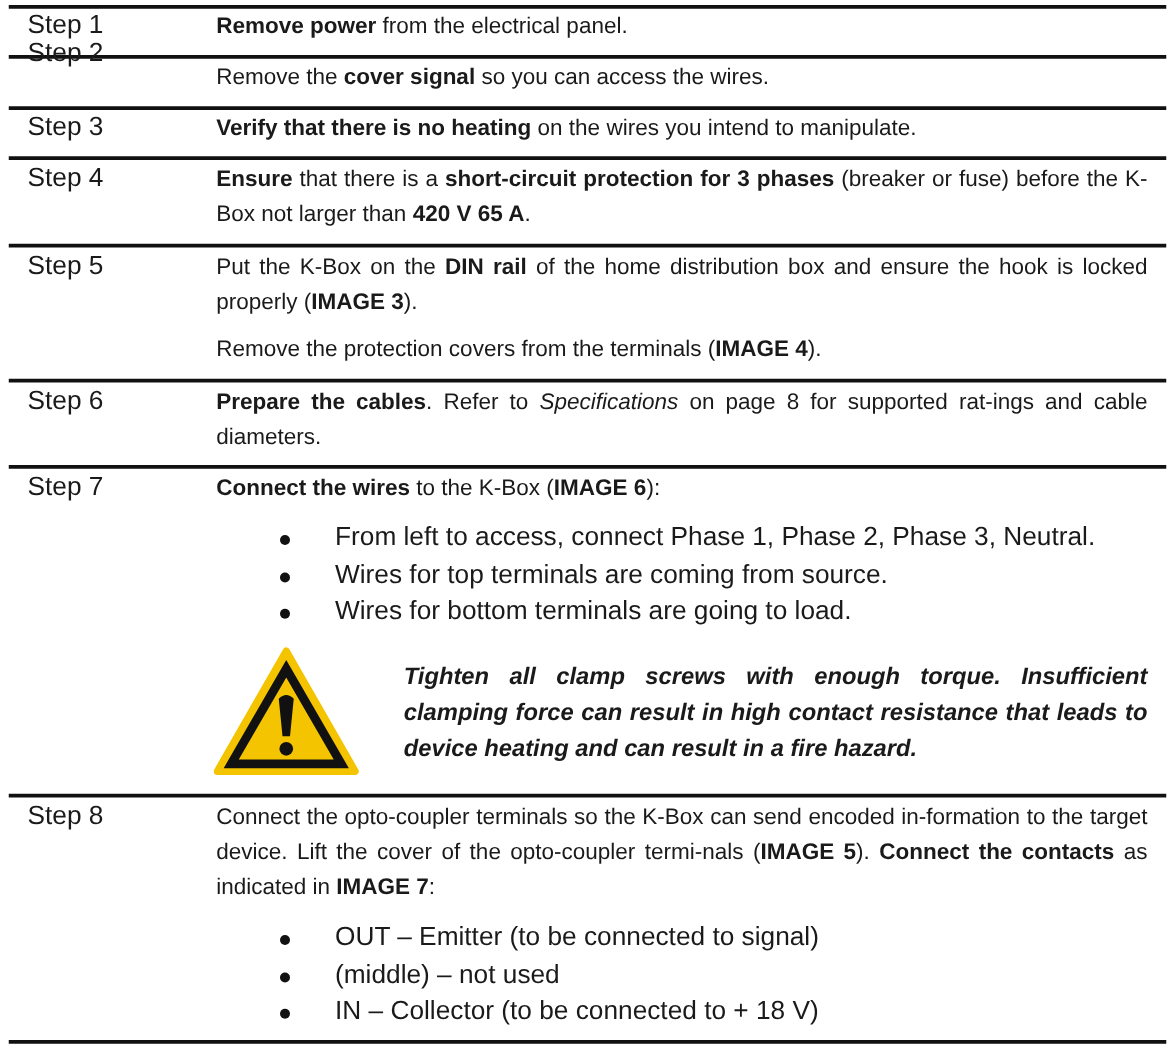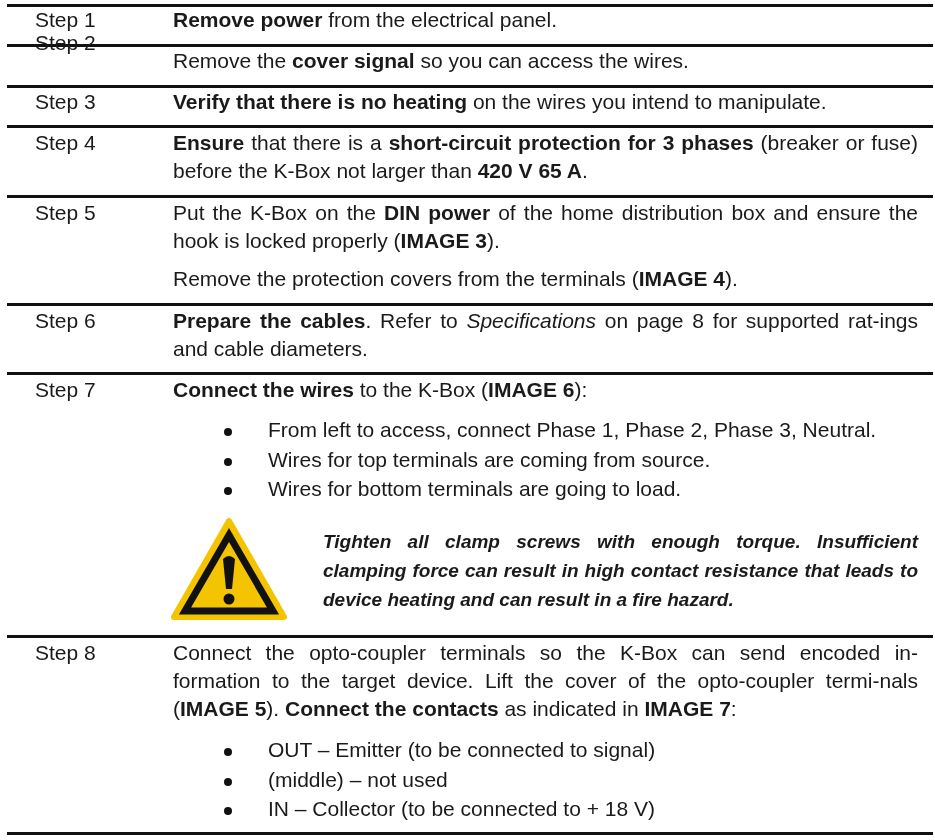--- a/index.html
+++ b/index.html
@@ -1,20 +1,20 @@
 <!DOCTYPE html>
 <html><head>
 <meta charset="utf-8">
 <style>
   html, body { margin:0; padding:0; background:#ffffff; }
   body { width:935px; height:840px; position:relative; overflow:hidden;
          font-family:"Liberation Sans", "DejaVu Sans", sans-serif; color:#1a1a1a; }
   .line { position:absolute; left:7px; width:926px; height:3px; background:#111; }
-  .step-label { position:absolute; left:22px; font-size:21px; line-height:28px;margin-left:13px; }
-  .txt { position:absolute; left:173px; width:745px; font-size:21px; line-height:28px; text-align:justify; }
+  .step-label { position:absolute; left:22px; font-size:21px; line-height:28px; }
+  .txt { position:absolute; left:173px; width:745px; font-size:18px; line-height:28px; text-align:justify; }
   .txt b { font-weight:bold; }
   .bul { position:absolute; left:268px; font-size:21px; line-height:28px; white-space:nowrap; }
   .dot { position:absolute; left:224px; width:8px; height:8px; border-radius:50%; background:#111; }
   .warn { position:absolute; left:323px; width:595px; font-size:19px; line-height:29px;
           font-weight:bold; font-style:italic; text-align:justify; }
   .tri { position:absolute; left:170px; top:517px; width:118px; height:104px; }
 </style>
 </head>
 <body>
 
@@ -34,21 +34,21 @@
 <div class="step-label" style="top:129px">Step 4</div>
 <div class="step-label" style="top:199px">Step 5</div>
 <div class="step-label" style="top:307px">Step 6</div>
 <div class="step-label" style="top:376px">Step 7</div>
 <div class="step-label" style="top:639px">Step 8</div>
 
 <div class="txt" style="top:6px"><b>Remove power</b> from the electrical panel.</div>
 <div class="txt" style="top:47px">Remove the <b>cover signal</b> so you can access the wires.</div>
 <div class="txt" style="top:88px"><b>Verify that there is no heating</b> on the wires you intend to manipulate.</div>
 <div class="txt" style="top:129px"><b>Ensure</b> that there is a <b>short-circuit protection for 3 phases</b> (breaker or fuse) before the K-Box not larger than <b>420 V 65 A</b>.</div>
-<div class="txt" style="top:199px">Put the K-Box on the <b>DIN power</b> of the home distribution box and ensure the hook is locked properly (<b>IMAGE 3</b>).</div>
+<div class="txt" style="top:199px">Put the K-Box on the <b>DIN rail</b> of the home distribution box and ensure the hook is locked properly (<b>IMAGE 3</b>).</div>
 <div class="txt" style="top:265px">Remove the protection covers from the terminals (<b>IMAGE 4</b>).</div>
 <div class="txt" style="top:307px"><b>Prepare the cables</b>. Refer to <i>Specifications</i> on page 8 for supported rat-ings and cable diameters.</div>
 <div class="txt" style="top:376px"><b>Connect the wires</b> to the K-Box (<b>IMAGE 6</b>):</div>
 
 <div class="dot" style="top:428px"></div>
 <div class="bul" style="top:416px">From left to access, connect Phase 1, Phase 2, Phase 3, Neutral.</div>
 <div class="dot" style="top:458px"></div>
 <div class="bul" style="top:446px">Wires for top terminals are coming from source.</div>
 <div class="dot" style="top:487px"></div>
 <div class="bul" style="top:475px">Wires for bottom terminals are going to load.</div>

